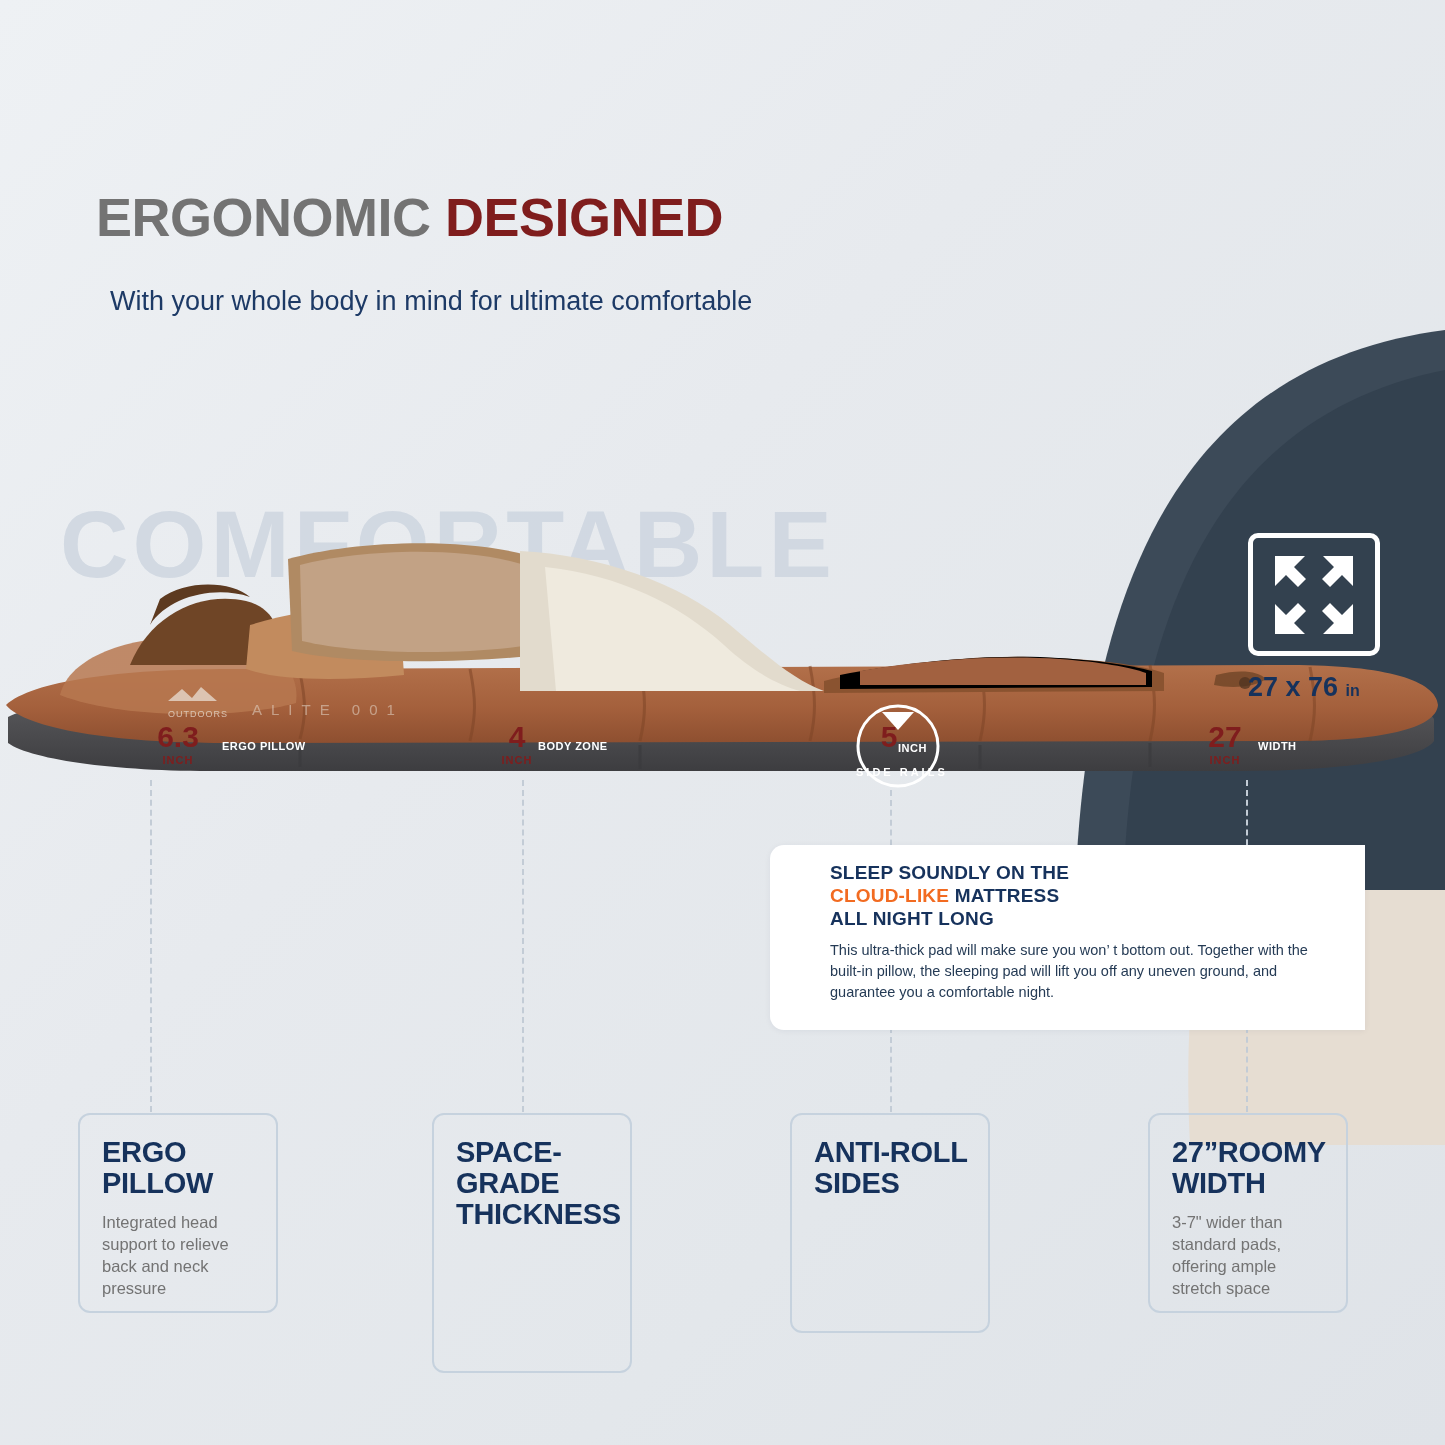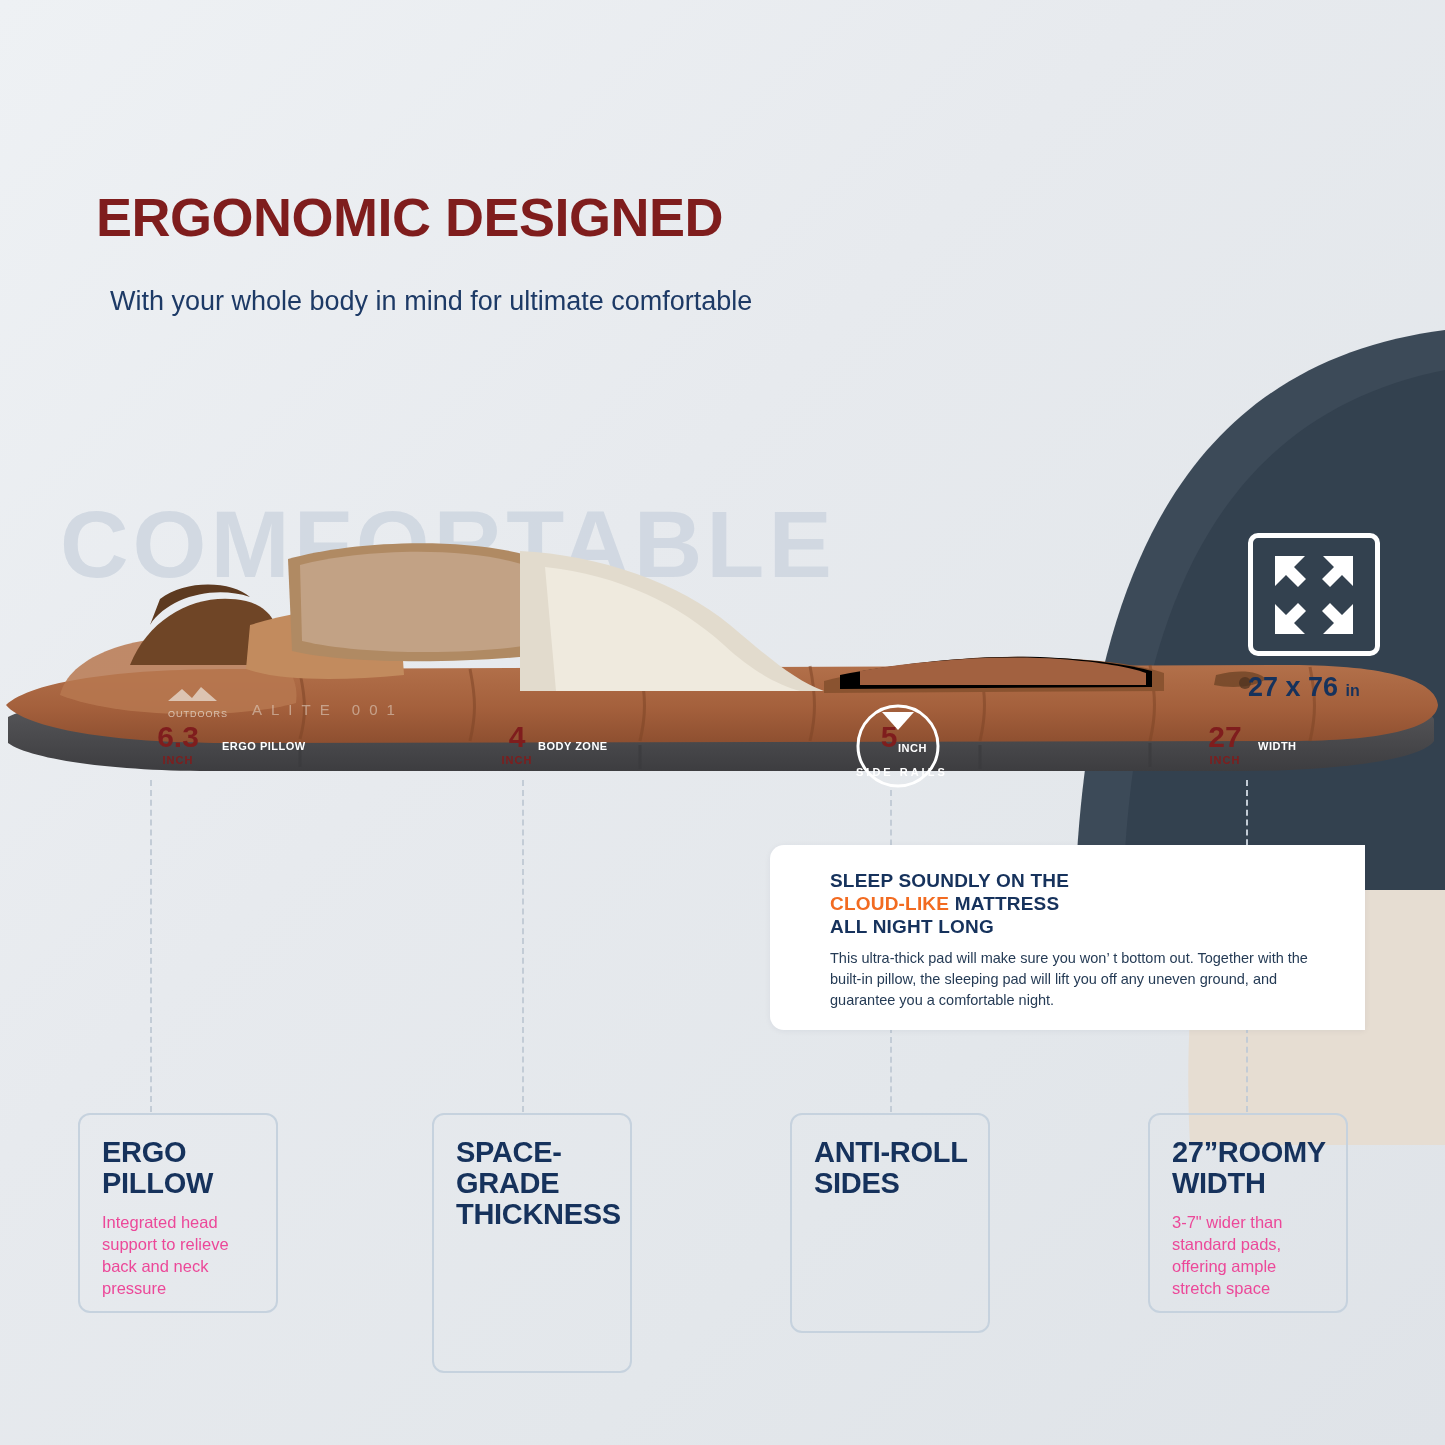--- a/index.html
+++ b/index.html
@@ -11,21 +11,21 @@
   }
   .stage{position:absolute;inset:0;}
 
   
   .swoosh{position:absolute;right:0;top:330px;width:560px;height:560px;overflow:hidden;pointer-events:none;}
   .swoosh svg{display:block;}
   .beige{position:absolute;right:0;bottom:300px;width:520px;height:520px;overflow:hidden;pointer-events:none;}
 
   
   .headline{position:absolute;left:96px;top:186px;font-size:54px;font-weight:bold;letter-spacing:-0.5px;}
-  .headline .orange{color:#7f1d1d;}
+  .headline .orange{color:#737373;}
   .headline .navy{color:#7f1d1d;}
   .subhead{position:absolute;left:110px;top:286px;font-size:27px;color:#1d3a66;font-weight:400;}
 
   
   .watermark{
     position:absolute;left:60px;top:490px;
     font-size:95px;font-weight:bold;letter-spacing:4px;
     color:#ced6e0;opacity:.85;white-space:nowrap;
   }
 
@@ -47,34 +47,34 @@
   .ring{position:absolute;left:852px;top:700px;width:92px;height:92px;}
 
   
   .dash{position:absolute;border-left:2px dashed #c3ccd6;}
 
   
   .panel{
     position:absolute;left:770px;top:845px;width:595px;height:185px;
     background:#fff;border-radius:14px 0 0 14px;
     box-shadow:0 1px 6px rgba(20,40,70,.06);
-    padding:24px 28px 0 60px;box-sizing:border-box;
+    padding:16px 28px 0 60px;box-sizing:border-box;
   }
   .panel h3{margin:0;font-size:19px;line-height:23px;color:#16325c;font-weight:bold;letter-spacing:.2px;}
   .panel h3 .hl{color:#f26b21;}
   .panel p{margin:10px 0 0 0;font-size:14.5px;line-height:21px;color:#253b55;}
 
   
   .card{
     position:absolute;top:1113px;width:200px;
     border:2px solid #c6d2de;border-radius:12px;
     padding:22px 20px 20px 22px;box-sizing:border-box;background:transparent;
   }
   .card h4{margin:0;font-size:29px;line-height:31px;color:#16325c;font-weight:bold;letter-spacing:-0.3px;}
-  .card p{margin:12px 0 0 0;font-size:16.5px;line-height:22px;color:#ec4899;}
+  .card p{margin:12px 0 0 0;font-size:16.5px;line-height:22px;color:#737373;}
   #card0{left:78px;height:200px;}
   #card1{left:432px;height:260px;}
   #card2{left:790px;height:220px;}
   #card3{left:1148px;height:200px;}
 </style>
 </head>
 <body>
 
 <div class="stage">
 

